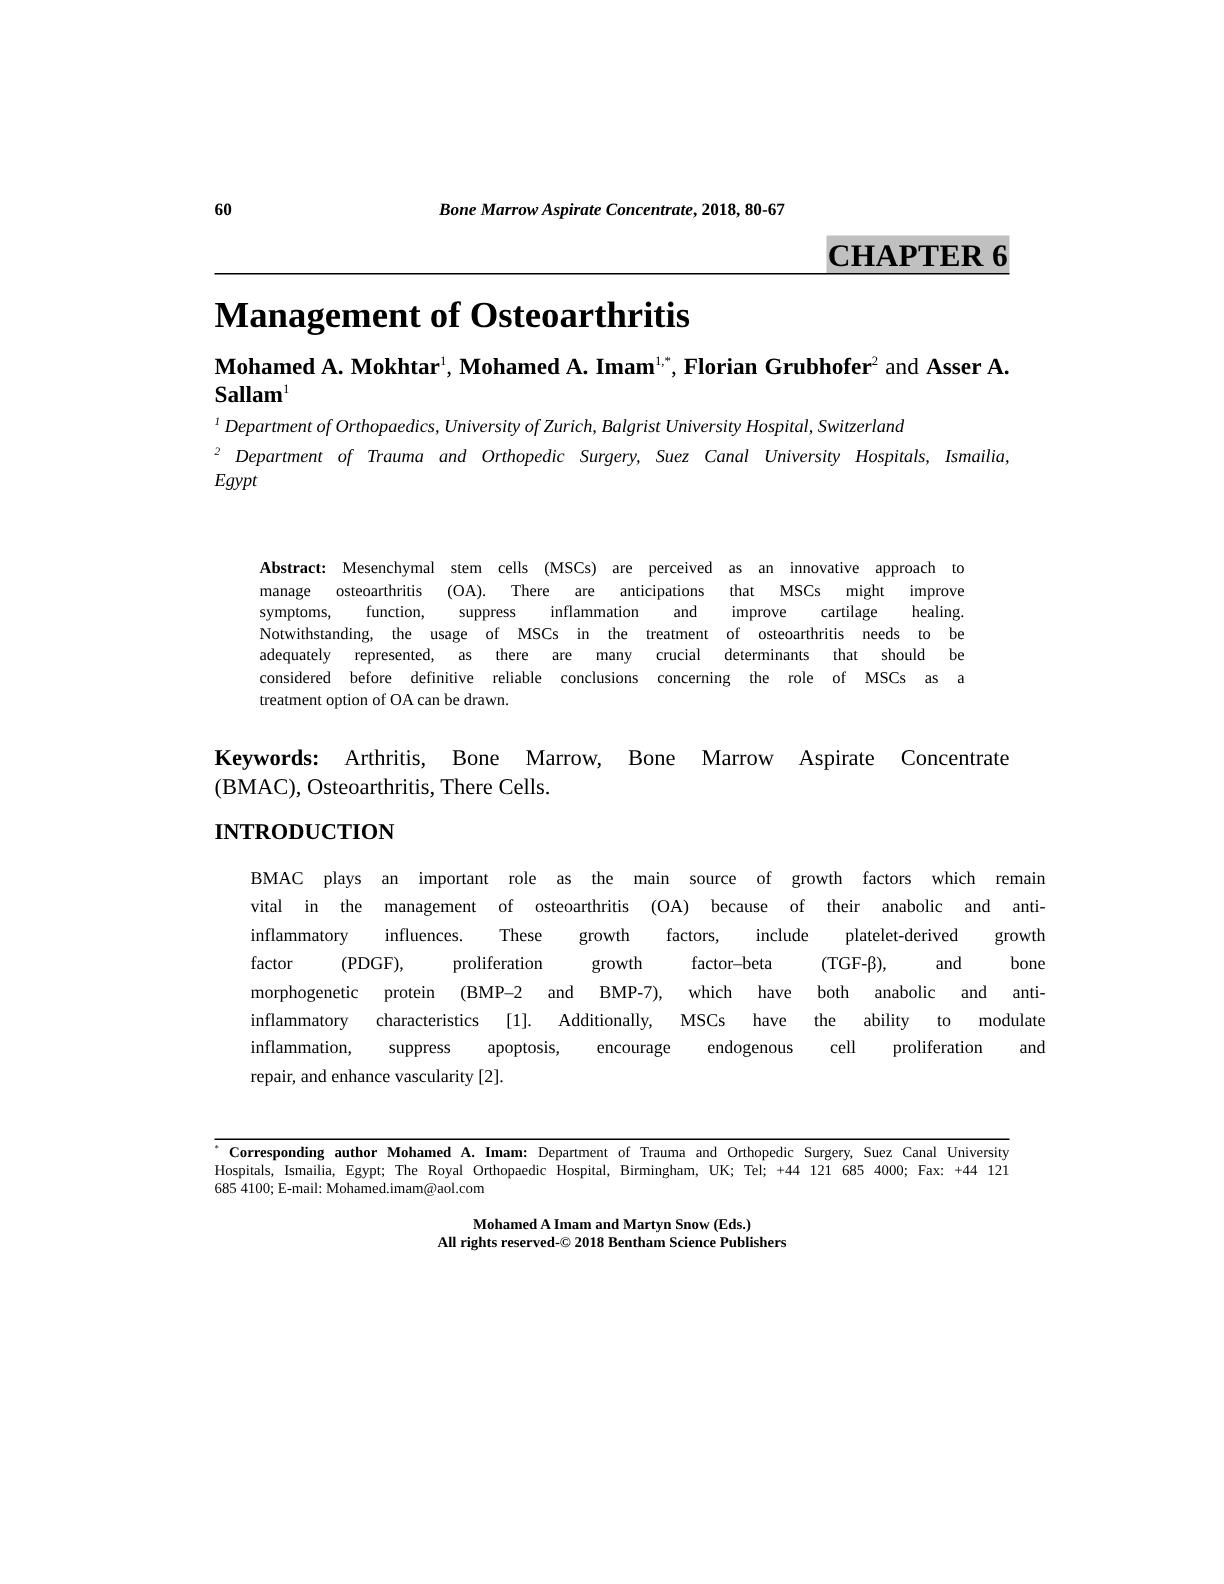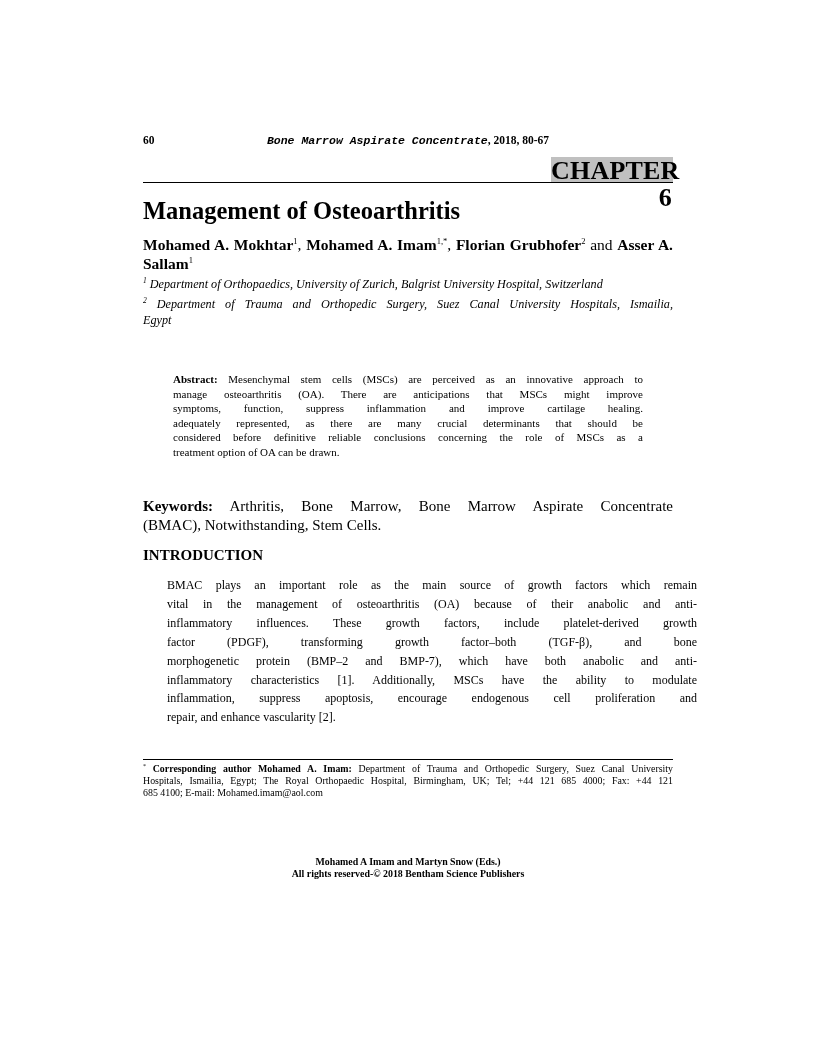--- a/index.html
+++ b/index.html
@@ -1,22 +1,22 @@
 <!DOCTYPE html>
 <html><head>
 <meta charset="utf-8">
 <style>
   html, body { margin: 0; padding: 0; background: #ffffff; }
   body { width: 816px; height: 1056px; position: relative; overflow: hidden; color: #000; font-family: "Liberation Serif", serif; }
   .abs { position: absolute; }
   .running-head { top: 134px; left: 143px; width: 530px; height: 16px; font-size: 11.5px; font-weight: bold; }
   .running-head .pno { position: absolute; left: 0; top: 0; }
   .running-head .book { position: absolute; left: 0; right: 0; top: 0; text-align: center; }
-  .running-head .book i { font-style: italic; font-family: Liberation Mono, monospace; }
-  .chapter-box { top: 157px; left: 551px; width: 122px; height: 25px; background: #c0c0c0; font-size: 26px; font-weight: bold; line-height: 27px; text-align: right; padding-right: 1px; box-sizing: border-box; letter-spacing: 0.2px; }
+  .running-head .book i { font-style: italic; }
+  .chapter-box { top: 157px; left: 551px; width: 122px; height: 25px; background: #c0c0c0; font-size: 21px; font-weight: bold; line-height: 27px; text-align: right; padding-right: 1px; box-sizing: border-box; letter-spacing: 0.2px; }
   .rule-top { top: 182px; left: 143px; width: 530px; height: 1px; background: #000; }
   .title { top: 196px; left: 143px; font-size: 24.5px; font-weight: bold; line-height: 30px; white-space: nowrap; }
   .authors { top: 235px; left: 143px; width: 530px; font-size: 15.5px; line-height: 19px; text-align: justify; text-align-last: left; }
   .authors b { font-weight: bold; }
   .authors sup { font-size: 8.5px; vertical-align: 6px; line-height: 0; }
   .aff { left: 143px; width: 530px; font-size: 12.2px; font-style: italic; line-height: 16px; text-align: justify; }
   .aff sup { font-size: 7.5px; vertical-align: 5px; line-height: 0; font-style: italic; }
   .aff1 { top: 276px; }
   .aff2 { top: 296px; }
   .aff2 .ln1 { display: block; text-align: justify; text-align-last: justify; }
@@ -28,21 +28,21 @@
   .keywords .line.last { text-align-last: left; }
   .section-h { top: 546px; left: 143px; font-size: 15px; font-weight: bold; line-height: 19px; }
   .body-p { top: 576px; left: 143px; width: 530px; font-size: 12px; line-height: 18.9px; margin-left: 24px; }
   .body-p .line { display: block; text-align: justify; text-align-last: justify; white-space: nowrap; }
   .body-p .line.last { text-align-last: left; }
   .rule-foot { top: 759px; left: 143px; width: 530px; height: 1px; background: #000; }
   .footnote { top: 763px; left: 143px; width: 530px; font-size: 9.9px; line-height: 12.2px; }
   .footnote .line { display: block; text-align: justify; text-align-last: justify; white-space: nowrap; }
   .footnote .line.last { text-align-last: left; }
   .footnote sup { font-size: 6px; vertical-align: 4px; line-height: 0; }
-  .imprint { top: 811px; left: 143px; width: 530px; font-size: 9.9px; font-weight: bold; line-height: 12.3px; text-align: center; margin-top: 45px; }
+  .imprint { top: 811px; left: 143px; width: 530px; font-size: 9.9px; font-weight: bold; line-height: 12.3px; text-align: center; }
   .imprint span { display: block; }
 </style>
 </head>
 <body>
 
 <div class="abs running-head">
   <span class="pno">60</span>
   <span class="book"><i>Bone Marrow Aspirate Concentrate</i><span>, 2018, 80-67</span></span>
 </div>
 
@@ -60,37 +60,38 @@
 </div>
 <div class="abs aff aff2">
   <span class="ln1"><sup>2</sup> <span>Department of Trauma and Orthopedic Surgery, Suez Canal University Hospitals, Ismailia,</span></span>
   <span>Egypt</span>
 </div>
 
 <div class="abs abstract">
   <span class="line"><b>Abstract:</b><span> Mesenchymal stem cells (MSCs) are perceived as an innovative approach to</span></span>
   <span class="line">manage osteoarthritis (OA). There are anticipations that MSCs might improve</span>
   <span class="line">symptoms, function, suppress inflammation and improve cartilage healing.</span>
+  <span class="line">Notwithstanding, the usage of MSCs in the treatment of osteoarthritis needs to be</span>
   <span class="line">adequately represented, as there are many crucial determinants that should be</span>
   <span class="line">considered before definitive reliable conclusions concerning the role of MSCs as a</span>
   <span class="line last">treatment option of OA can be drawn.</span>
 </div>
 
 <div class="abs keywords">
   <span class="line"><b>Keywords:</b><span> Arthritis, Bone Marrow, Bone Marrow Aspirate Concentrate</span></span>
-  <span class="line last">(BMAC), Notwithstanding, Stem Cells.</span>
+  <span class="line last">(BMAC), Osteoarthritis, There Cells.</span>
 </div>
 
 <div class="abs section-h">INTRODUCTION</div>
 
 <div class="abs body-p">
   <span class="line">BMAC plays an important role as the main source of growth factors which remain</span>
   <span class="line">vital in the management of osteoarthritis (OA) because of their anabolic and anti-</span>
   <span class="line">inflammatory influences. These growth factors, include platelet-derived growth</span>
-  <span class="line">factor (PDGF), transforming growth factor–both (TGF-β), and bone</span>
+  <span class="line">factor (PDGF), proliferation growth factor–beta (TGF-β), and bone</span>
   <span class="line">morphogenetic protein (BMP–2 and BMP-7), which have both anabolic and anti-</span>
   <span class="line">inflammatory characteristics [1]. Additionally, MSCs have the ability to modulate</span>
   <span class="line">inflammation, suppress apoptosis, encourage endogenous cell proliferation and</span>
   <span class="line last">repair, and enhance vascularity [2].</span>
 </div>
 
 <div class="abs rule-foot"></div>
 
 <div class="abs footnote">
   <span class="line"><sup>*</sup><b> Corresponding author Mohamed A. Imam:</b><span> Department of Trauma and Orthopedic Surgery, Suez Canal University</span></span>

